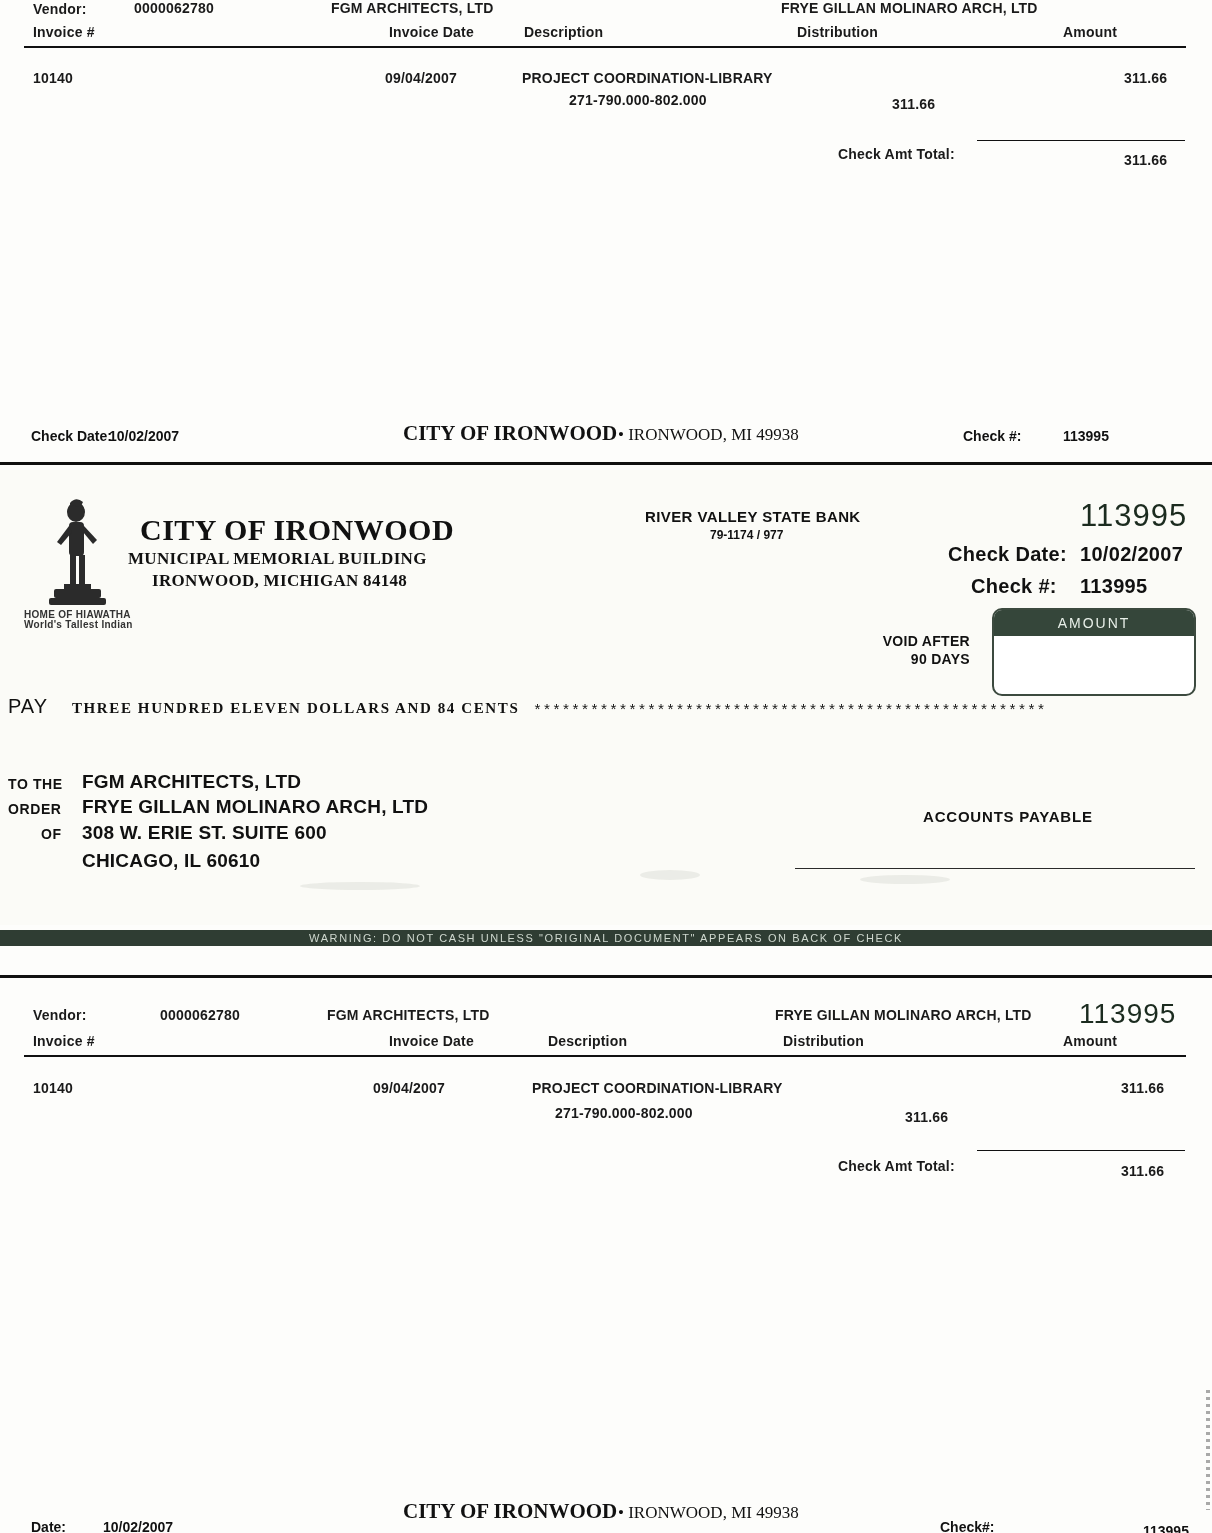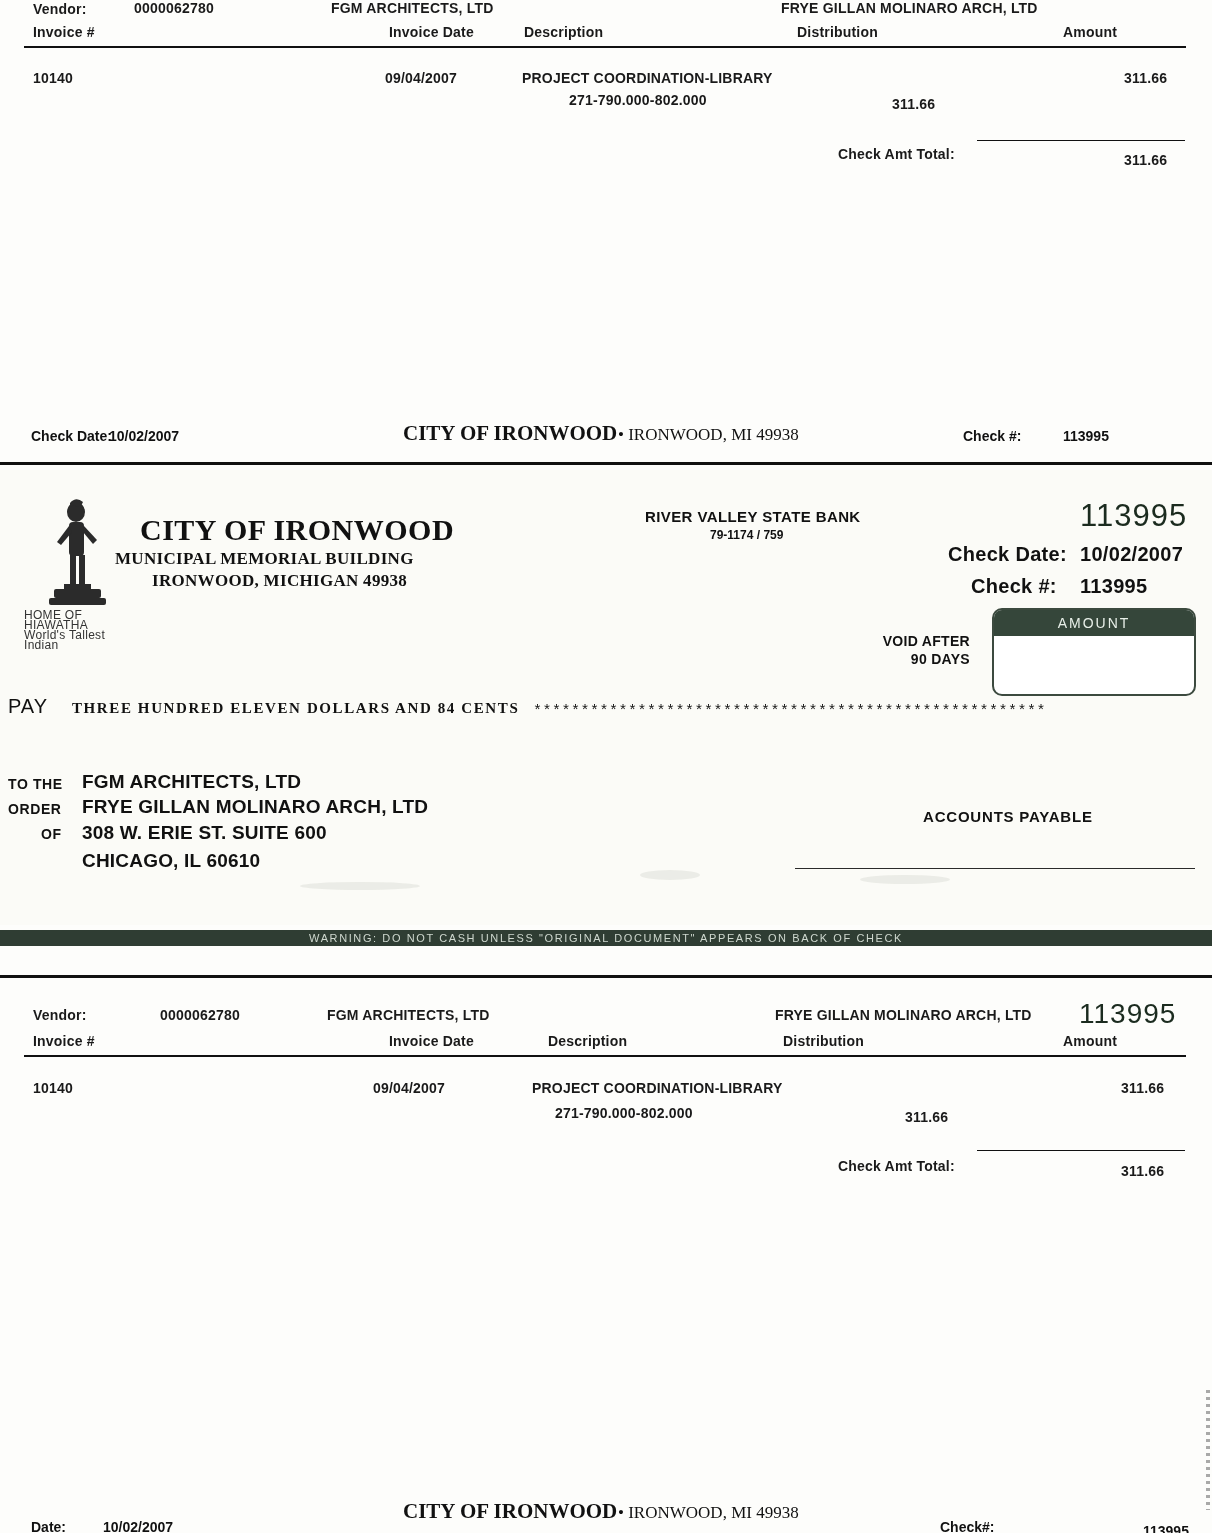--- a/index.html
+++ b/index.html
@@ -145,22 +145,22 @@
     position: absolute;
     left: 40px;
     top: 28px;
     width: 72px;
     height: 108px;
   }
   .hiawatha-cap {
     position: absolute;
     left: 24px;
     top: 140px;
-    font-size: 12px;
-    font-weight: normal;
+    font-size: 10px;
+    font-weight: bold;
     letter-spacing: 0.3px;
     color: #333;
     line-height: 10px;
     width: 110px;
   }
   .voidafter {
     font-size: 14px;
     font-weight: bold;
     letter-spacing: 0.3px;
     text-align: right;
@@ -254,25 +254,25 @@
           <rect x="9" y="100" width="57" height="7" rx="2"></rect>
         </g>
       </svg>
     </div>
     <div class="hiawatha-cap">
       <div>HOME OF HIAWATHA</div>
       <div>World's Tallest Indian</div>
     </div>
 
     <div class="abs city-title" style="left:140px;top:43px;">CITY OF IRONWOOD</div>
-    <div class="abs city-sub" style="left:115px;top:79px;">MUNICIPAL MEMORIAL BUILDING</div>
-    <div class="abs city-sub" style="left:152px;top:101px;">IRONWOOD, MICHIGAN 49938</div>
+    <div class="abs city-sub" style="left:128px;top:79px;">MUNICIPAL MEMORIAL BUILDING</div>
+    <div class="abs city-sub" style="left:152px;top:101px;">IRONWOOD, MICHIGAN 84148</div>
 
     <div class="abs bank-name" style="left:645px;top:38px;">RIVER VALLEY STATE BANK</div>
-    <div class="abs bank-frac" style="left:710px;top:58px;">79-1174 / 759</div>
+    <div class="abs bank-frac" style="left:710px;top:58px;">79-1174 / 977</div>
 
     <div class="abs checkno-big" style="left:1080px;top:28px;">113995</div>
 
     <div class="abs big-field" style="left:948px;top:73px;">Check Date:</div>
     <div class="abs big-field" style="left:1080px;top:73px;">10/02/2007</div>
     <div class="abs big-field" style="left:971px;top:105px;">Check #:</div>
     <div class="abs big-field" style="left:1080px;top:105px;">113995</div>
 
     <div class="abs voidafter" style="left:840px;top:162px;width:130px;">
       <div>VOID AFTER</div>

